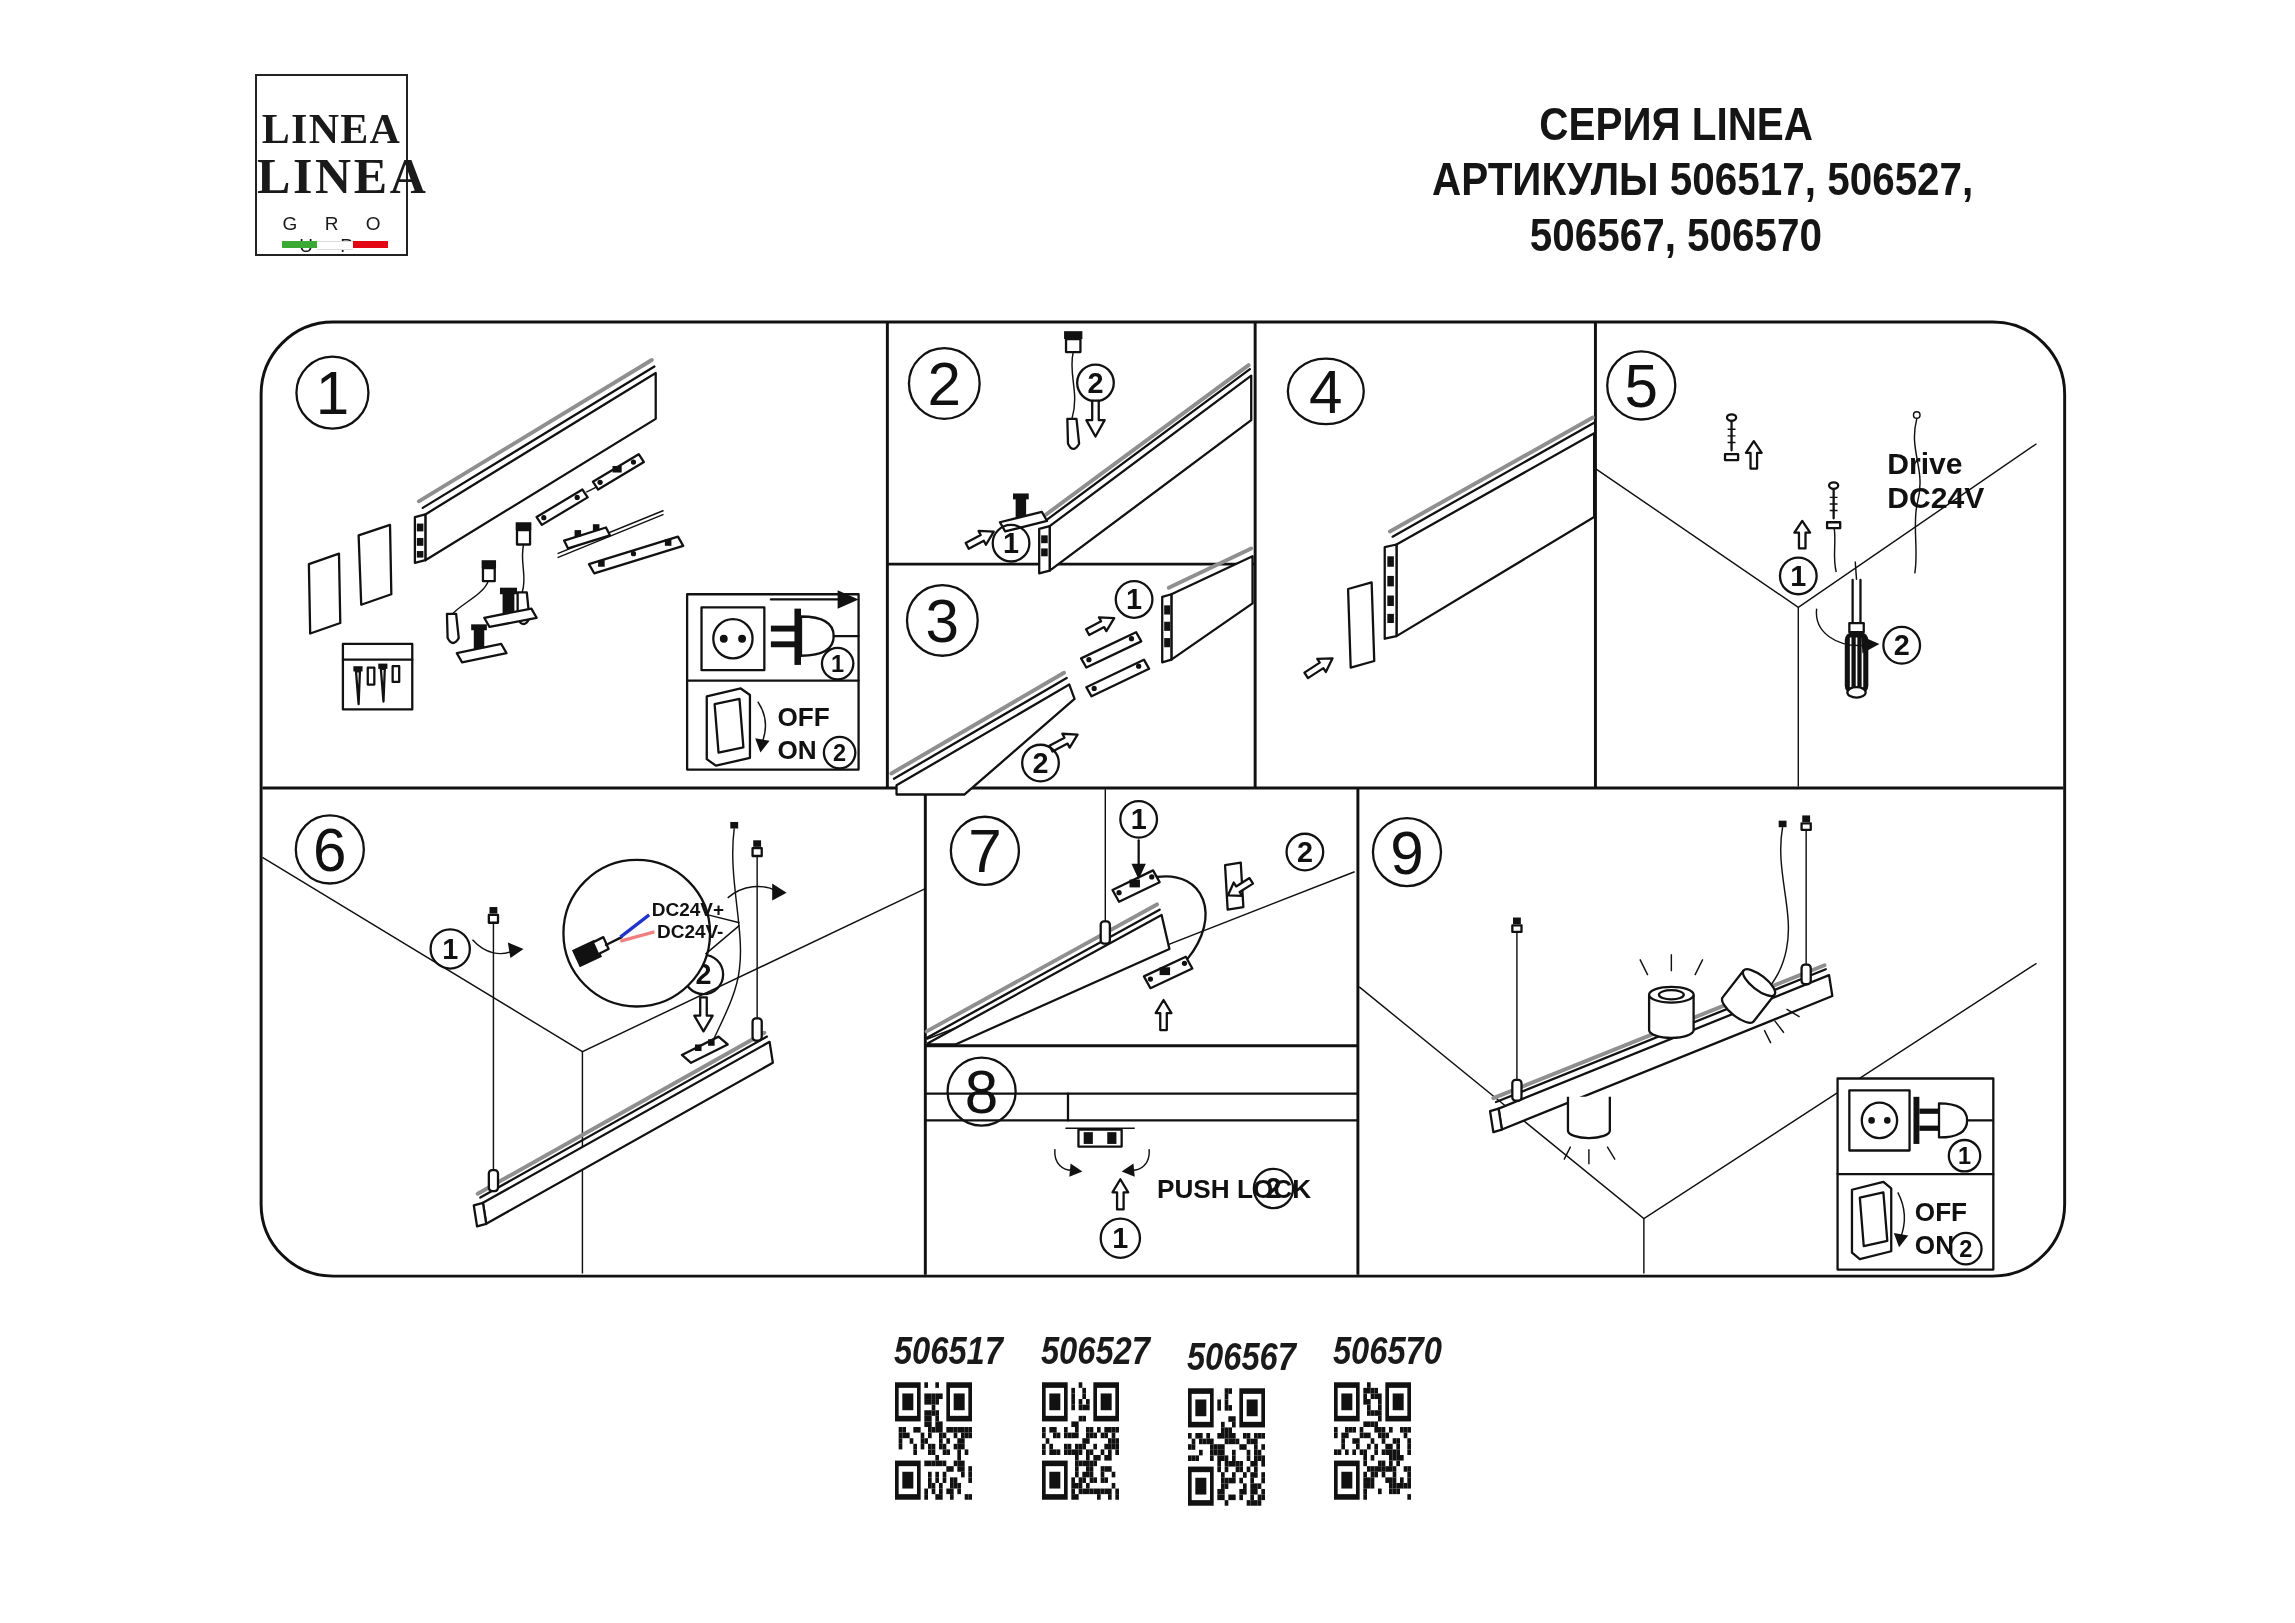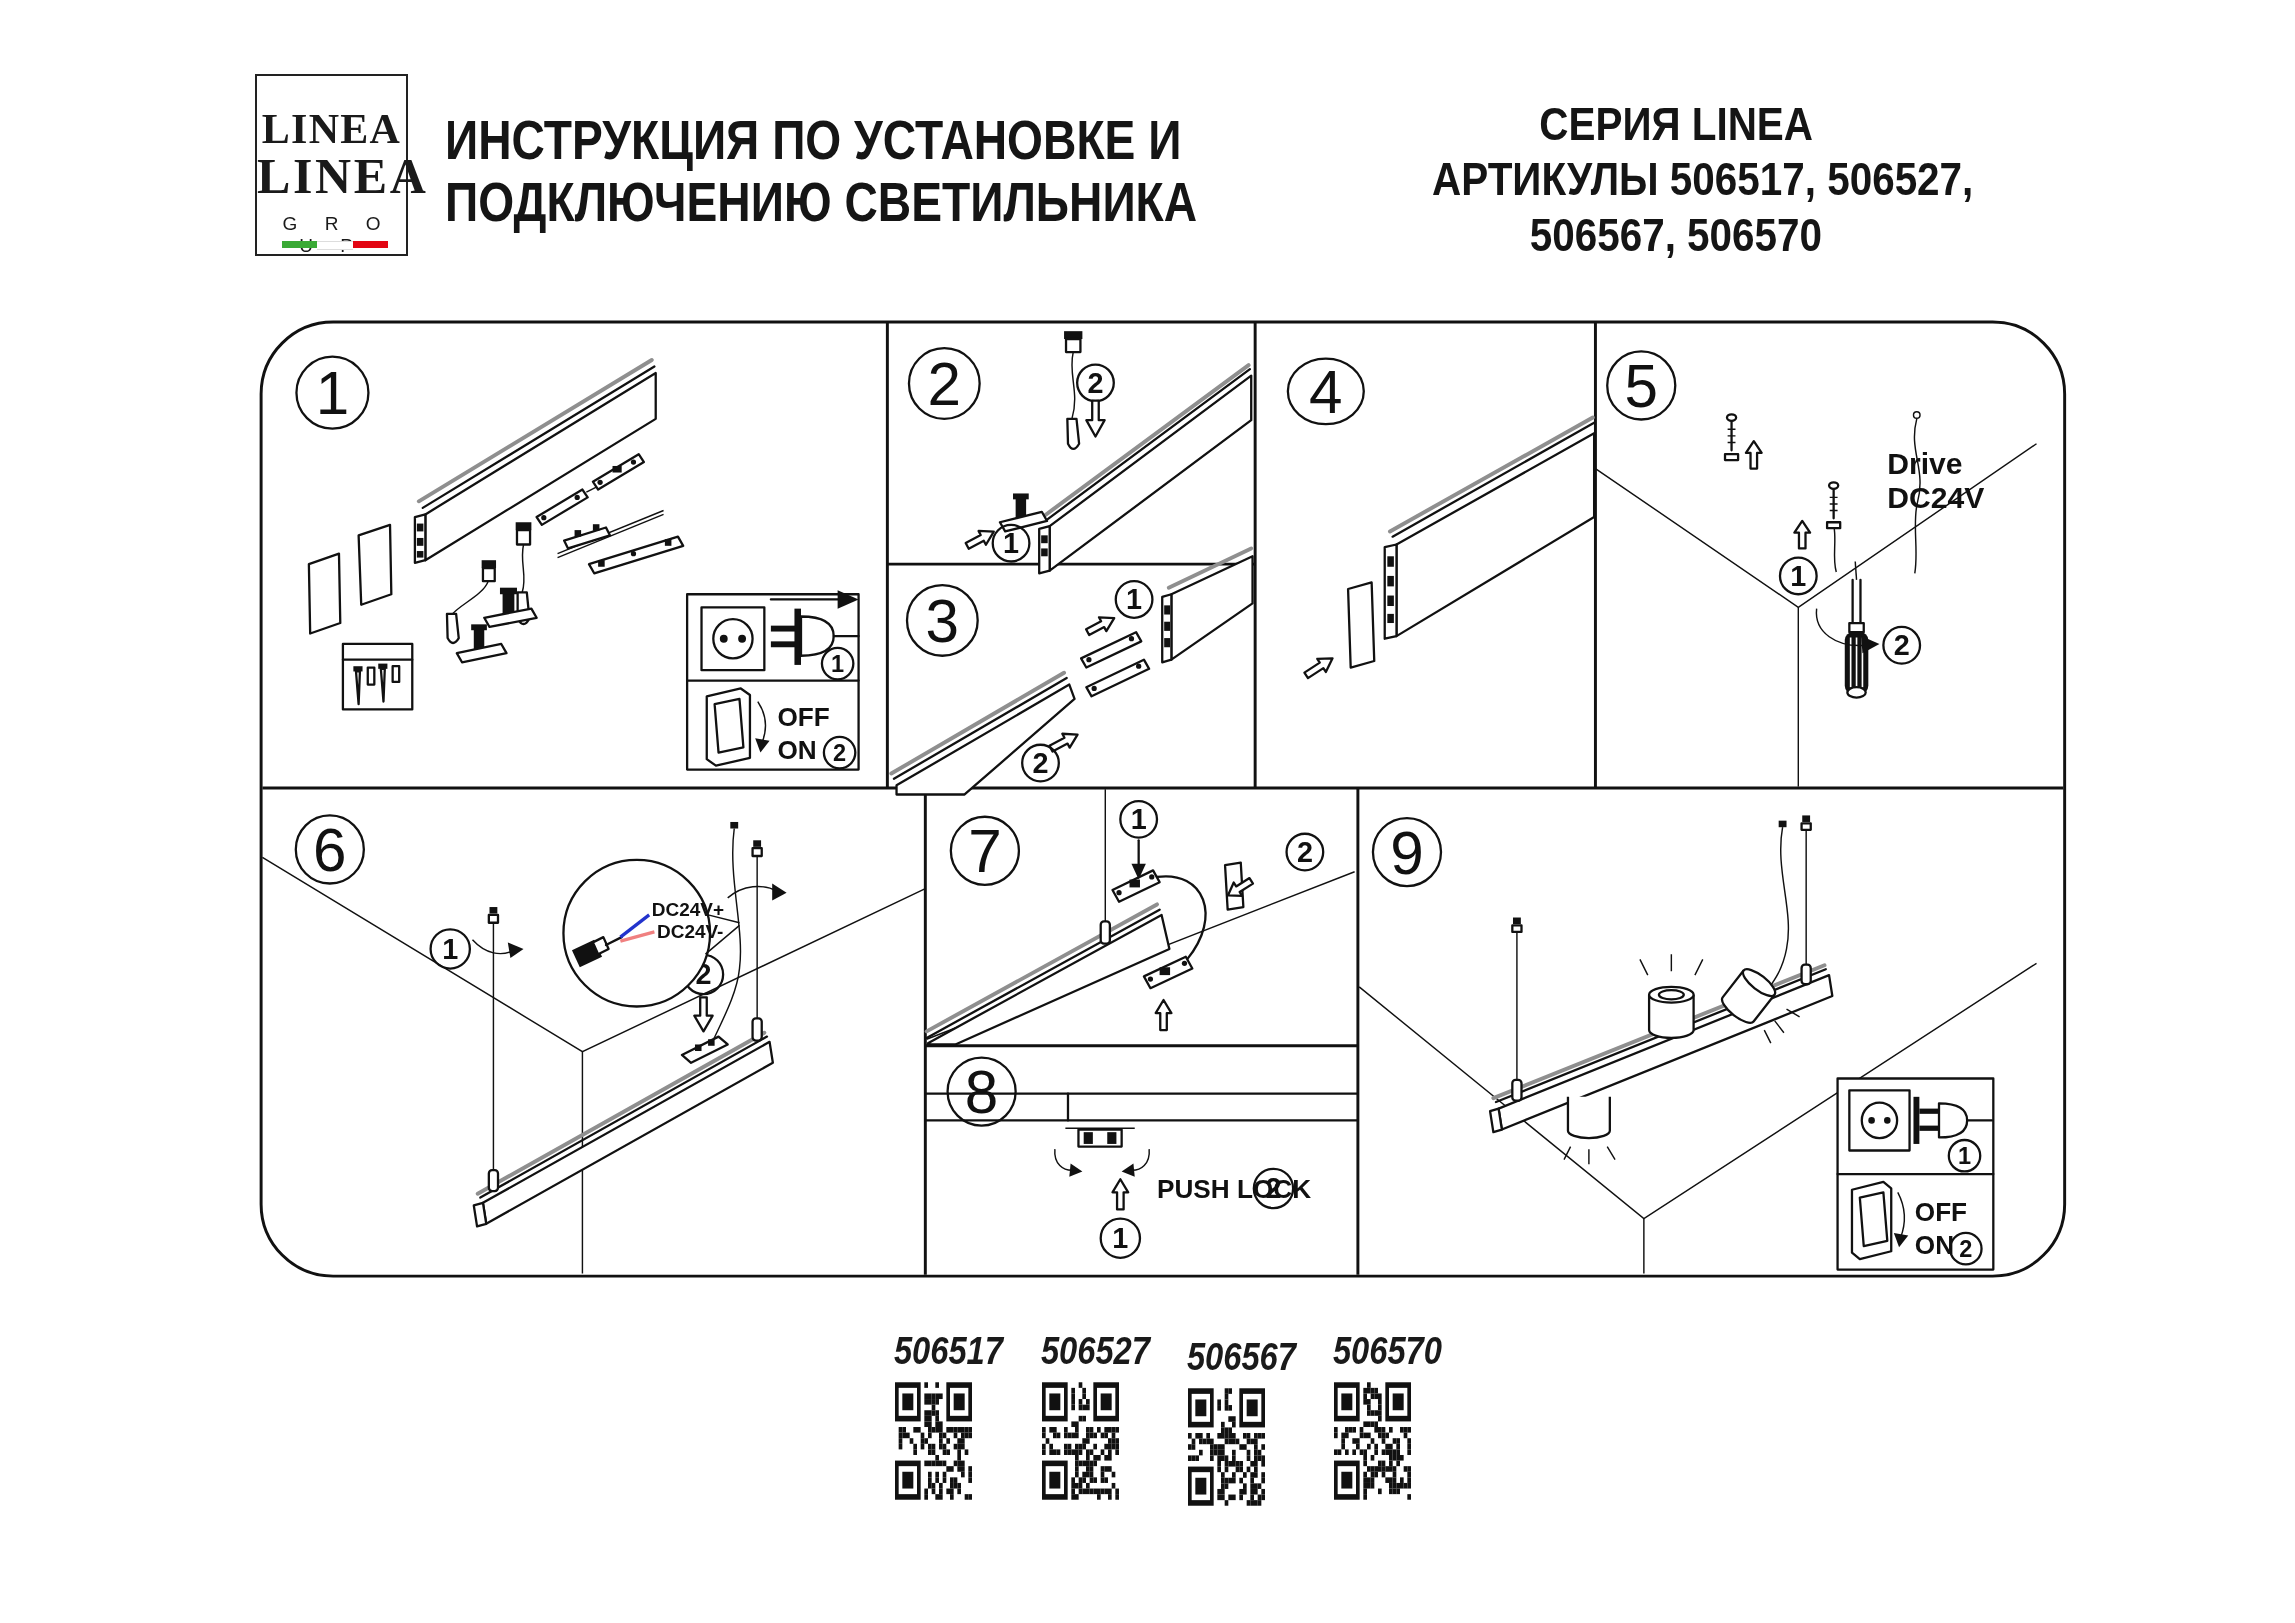--- a/index.html
+++ b/index.html
@@ -52,24 +52,20 @@
     <div class="logo-t logo-light">LINEA</div>
     <div class="logo-t logo-star">LINEA</div>
     <div class="logo-t logo-group">G R O U P</div>
     <div class="flag">
       <div style="background:#3aaa35"></div>
       <div style="background:#ffffff;border-top:0.7px solid #ddd;border-bottom:0.7px solid #ddd"></div>
       <div style="background:#e30613"></div>
     </div>
   </div>
 
-  <div class="abs title">
-    <span class="cond">ИНСТРУКЦИЯ ПО УСТАНОВКЕ И</span><br>
-    <span class="cond">ПОДКЛЮЧЕНИЮ СВЕТИЛЬНИКА</span>
-  </div>
   <div class="abs series">
     <span class="condc">СЕРИЯ LINEA</span><br>
     <span class="condc">АРТИКУЛЫ 506517, 506527,</span><br>
     <span class="condc">506567, 506570</span>
   </div>
 
   <svg class="abs" style="left:0;top:0" width="2295" height="1623" viewBox="0 0 3507 2480">
 
     <g>
       <rect class="grid" x="399" y="492" width="2756" height="1458" rx="110"></rect>

